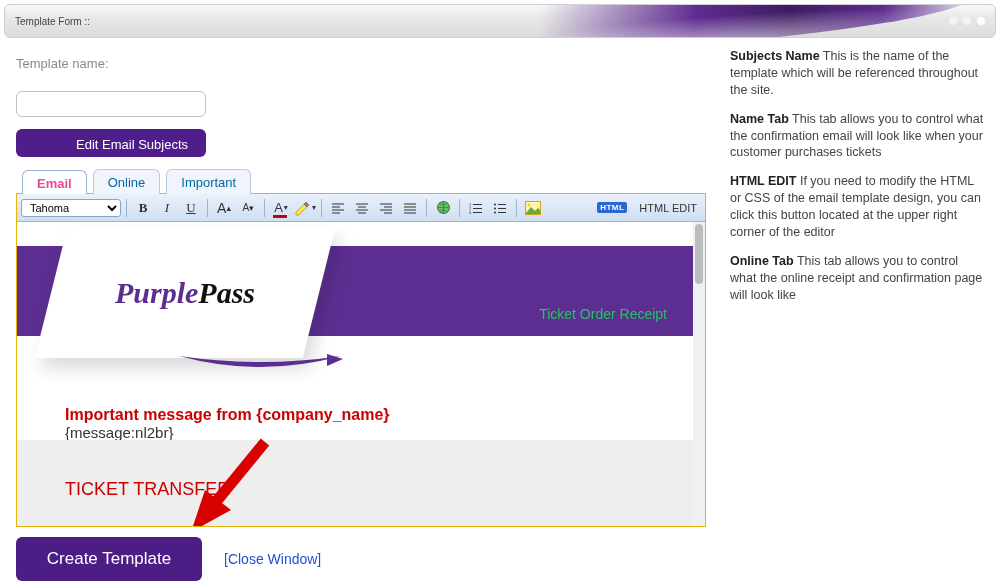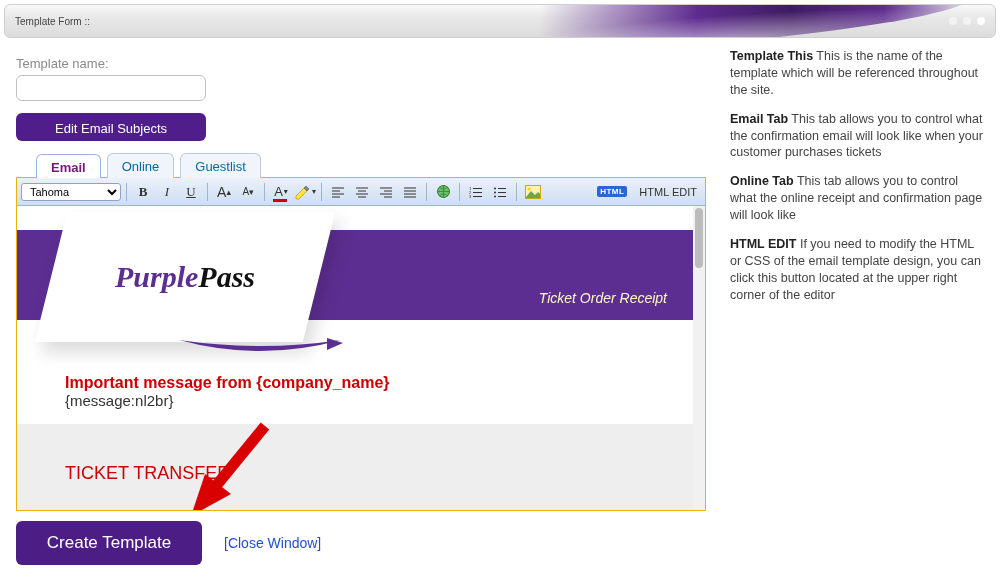--- a/index.html
+++ b/index.html
@@ -36,46 +36,46 @@
                 linear-gradient(100deg, rgba(90,30,120,0) 0%, rgba(90,30,120,0) 30%, #5e2c8f 55%, #3e1c62 70%, #5e2c8f 85%, rgba(90,30,120,0) 100%);
     transform: rotate(-4deg);
     border-radius: 50%;
   }
   .titlebar-title { color: #444; font-size: 10px; z-index: 2; position: relative; }
   .titlebar-dots { position: absolute; right: 10px; display: flex; gap: 6px; z-index: 2; }
   .titlebar-dots span { width: 8px; height: 8px; border-radius: 50%; background: rgba(255,255,255,0.55); display: block; }
   .titlebar-dots span:last-child { background: #fff; }
 
   .form-area { padding: 18px 14px 0 16px; }
-  .label { color: #8a8a8a; font-size: 13px; margin-bottom: 4px; }
+  .label { color: #8a8a8a; font-size: 13px; margin-bottom: 20px; }
   .tname-input { width: 190px; height: 26px; border: 1px solid #bfbfbf; border-radius: 6px; background: #fff; padding: 0 6px; }
 
   .btn-purple {
     background: #501e8a;
     color: #fff;
     border: none;
     border-radius: 6px;
     padding: 8px 18px;
     font-size: 14px;
     cursor: pointer;
   }
-  .btn-edit { margin-top: 12px; width: 190px; height: 28px; font-size: 13px; }
+  .btn-edit { margin-top: 12px; width: 190px; height: 28px; font-size: 13px; text-align: right; }
 
   .tabs { display: flex; gap: 6px; margin-top: 12px; padding-left: 6px; }
   .tab {
     border: 1px solid #b9cbe0;
     border-bottom: none;
     border-radius: 6px 6px 0 0;
     padding: 5px 14px 4px;
     font-size: 13px;
     color: #0369a1;
     background: #f1f4fb;
     cursor: pointer;
   }
-  .tab.active { color: #701a75; font-weight: bold; background: #fff; position: relative; top: 1px; border-color: #9fb4d4; margin-left: 14px; }
+  .tab.active { color: #ec4899; font-weight: bold; background: #fff; position: relative; top: 1px; border-color: #9fb4d4; }
 
   .editor {
     border: 1px solid #eab308;
     margin-top: -1px;
     width: 690px;
   }
   .toolbar {
     display: flex;
     align-items: center;
     gap: 2px;
@@ -100,32 +100,32 @@
   .globe { color: #2f7a2f; }
   .html-edit-wrap { margin-left: auto; display: flex; align-items: center; gap: 12px; cursor: pointer; padding-right: 4px; }
   .html-chip { background: #2a66d6; color: #fff; font-size: 8px; padding: 1px 3px; border-radius: 2px; font-weight: bold; letter-spacing: 0.5px;}
   .html-label { font-size: 11px; color: #333; }
 
   .canvas { position: relative; height: 304px; background: #fff; overflow: hidden; }
   .scrollbar { position: absolute; right: 0; top: 0; width: 12px; height: 100%; background: #f1f1f1; }
   .scrollbar .thumb { position: absolute; left: 2px; top: 2px; width: 8px; height: 60px; background: #bcbcbc; border-radius: 4px; }
 
   .purple-band { position: absolute; left: 0; top: 24px; right: 12px; height: 90px; background: #5d2e91; }
-  .purple-band .recpt { position: absolute; right: 26px; bottom: 14px; color: #fef9c3; font-size: 14px; font-style: italic; }
+  .purple-band .recpt { position: absolute; right: 26px; bottom: 14px; color: #22c55e; font-size: 14px; }
   .logo-card {
     position: absolute; left: 34px; top: 6px; width: 268px; height: 130px; background: #fff;
     transform: skewX(-14deg); box-shadow: 8px 10px 18px rgba(0,0,0,0.15);
   }
   .logo-inner { transform: skewX(14deg); width: 100%; height: 100%; display: flex; align-items: center; justify-content: center; }
   .pp-text { font-family: Georgia, 'Times New Roman', serif; font-size: 30px; font-style: italic; font-weight: bold; color: #111; }
   .pp-text .purple { color: #5d2e91; }
   .pp-swoosh { position: absolute; left: 62px; top: 78px; width: 166px; height: 18px; }
   .pp-swoosh svg { width: 100%; height: 100%; }
 
-  .msg-block { position: absolute; left: 48px; top: 168px; right: 22px; }
+  .msg-block { position: absolute; left: 48px; top: 184px; right: 22px; }
   .msg-title { color: #cc0000; font-weight: bold; font-size: 16px; }
   .msg-body { font-size: 15px; color: #333; }
   .grey-block { position: absolute; left: 0; right: 12px; top: 218px; height: 86px; background: #eee; }
   .tt-line { position: absolute; left: 48px; top: 257px; color: #cc0000; font-size: 18px; }
 
   .arrow { position: absolute; left: 158px; top: 214px; width: 110px; height: 100px; pointer-events: none; }
   .arrow svg { width: 100%; height: 100%; }
 
   .bottom-row { display: flex; align-items: center; gap: 22px; margin-top: 10px; padding-left: 16px; }
   .big-btn { width: 186px; height: 44px; font-size: 17px; background: #4c1d85; border-radius: 6px; color: #fff; border: none; cursor: pointer; }
@@ -151,21 +151,21 @@
 <div class="main">
   <div class="form-area">
     <div class="label">Template name:</div>
     <input class="tname-input" type="text" value="" style="">
     <br>
     <button class="btn-purple btn-edit">Edit Email Subjects</button>
 
     <div class="tabs">
       <div class="tab active">Email</div>
       <div class="tab">Online</div>
-      <div class="tab">Guestlist</div>
+      <div class="tab">Important</div>
     </div>
 
     <div class="editor">
       <div class="toolbar">
         <select class="font-sel">
           <option>Tahoma</option>
         </select>
         <span class="tsep"></span>
         <span class="tbtn bold">B</span>
         <span class="tbtn italic">I</span>
@@ -298,18 +298,18 @@
     </div>
   </div>
 
   <div class="bottom-row">
     <button class="big-btn">Create Template</button>
     <a class="close-link">[Close Window]</a>
   </div>
 </div>
 
 <div class="right help">
-  <p><b>Template This</b><span> This is the name of the template which will be referenced throughout the site.</span></p>
-  <p><b>Email Tab</b><span> This tab allows you to control what the confirmation email will look like when your customer purchases tickets</span></p>
+  <p><b>Subjects Name</b><span> This is the name of the template which will be referenced throughout the site.</span></p>
+  <p><b>Name Tab</b><span> This tab allows you to control what the confirmation email will look like when your customer purchases tickets</span></p>
+  <p><b>HTML EDIT</b><span> If you need to modify the HTML or CSS of the email template design, you can click this button located at the upper right corner of the editor</span></p>
   <p><b>Online Tab</b><span> This tab allows you to control what the online receipt and confirmation page will look like</span></p>
-  <p><b>HTML EDIT</b><span> If you need to modify the HTML or CSS of the email template design, you can click this button located at the upper right corner of the editor</span></p>
 </div>
 </div>
 
 </body></html>

